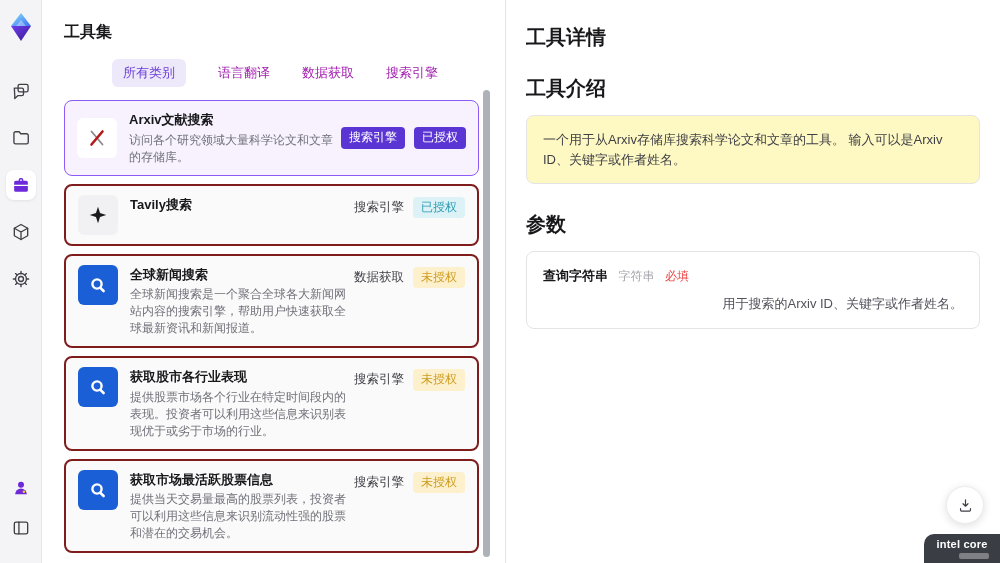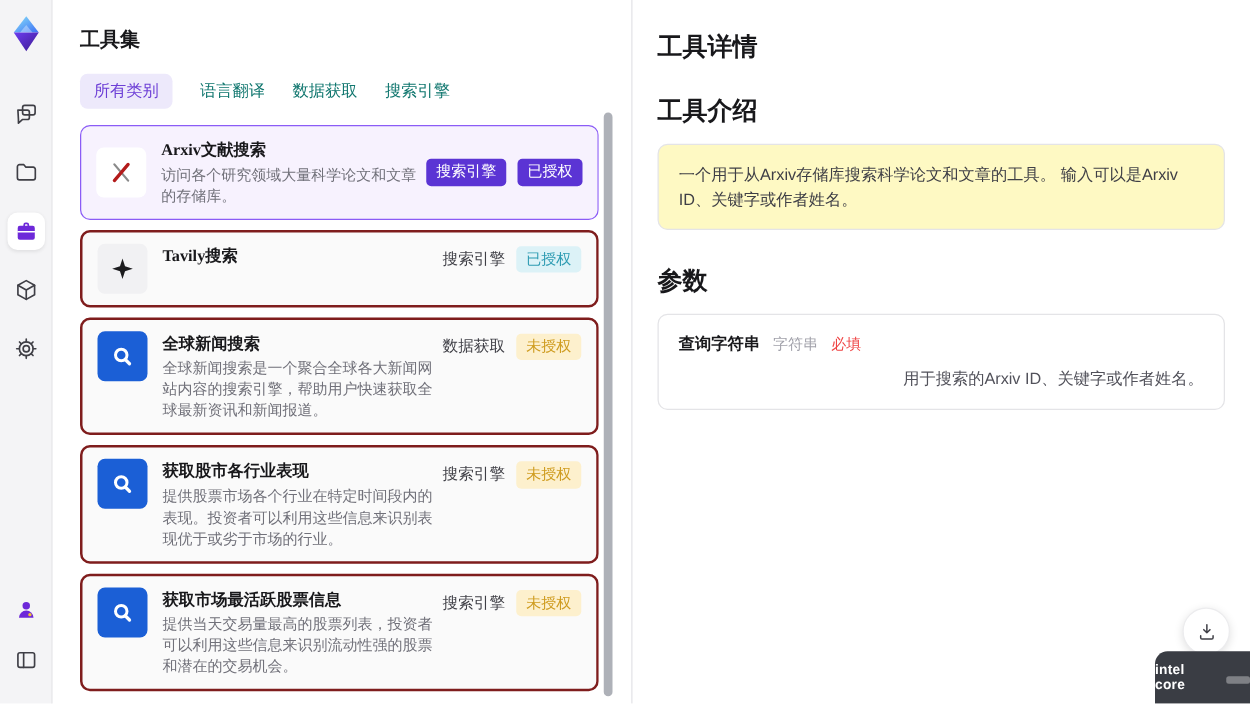--- a/index.html
+++ b/index.html
@@ -16,33 +16,33 @@
   .rail-item svg { width:20px; height:20px; stroke:#3f3f46; fill:none; stroke-width:1.6;
                    stroke-linecap:round; stroke-linejoin:round; }
   .rail-item.active { background:#fff; box-shadow:0 1px 3px rgba(0,0,0,.08); }
   .rail-item.active svg { stroke:none; }
   .rail-bottom { margin-top:auto; display:flex; flex-direction:column; align-items:center; }
   .rail-bottom .rail-item { margin-bottom:10px; }
 
   
   .list-panel { width:463px; flex-shrink:0; padding:14px 26px 0 22px; position:relative; }
   .panel-title { font-size:16px; font-weight:700; margin:8px 0 16px; }
-  .tabs { display:flex; align-items:center; gap:22px; margin-bottom:13px; }
-  .tab { font-size:13px; color:#0f766e; padding:5px 0; border-radius:6px; cursor:pointer; white-space:nowrap; }
+  .tabs { display:flex; align-items:center; gap:32px; margin-bottom:13px;margin-left:48px; }
+  .tab { font-size:13px; color:#a21caf; padding:5px 0; border-radius:6px; cursor:pointer; white-space:nowrap; }
   .tab.active { color:#6d3fd6; background:#ede9fb; padding:5px 11px; font-weight:500; }
 
   .cards { display:flex; flex-direction:column; gap:8px; overflow:hidden; height:462px; }
   .card { display:flex; align-items:flex-start; background:#fafafa; border:2px solid #7f1d1d;
           border-radius:8px; padding:9px 12px; cursor:pointer; flex-shrink:0; }
   .card.selected { background:#f7f2fe; border:1.5px solid #8b5cf6; align-items:center; }
   .tool-icon { width:40px; height:40px; border-radius:6px; flex-shrink:0; display:flex;
                align-items:center; justify-content:center; margin-right:12px; background:#fff; }
   .tool-icon.blue { background:#1b5fd6; }
   .tool-icon.plain { background:#f1f1f3; }
-  .tool-main { flex:1; max-width:286px;font-family:Liberation Serif, serif; }
+  .tool-main { flex:1; max-width:286px; }
   .tool-name { font-size:13px; font-weight:700; color:#18181b; line-height:1.5; }
   .tool-desc { font-size:12px; color:#71717a; line-height:1.42; margin-top:2px; }
   .tool-meta { margin-left:auto; display:flex; align-items:center; gap:9px; padding-top:2px; white-space:nowrap; }
   .card.selected .tool-meta { padding-top:0; }
   .cat { font-size:12.5px; color:#3f3f46; }
   .badge { font-size:12px; border-radius:4px; padding:3px 8px; line-height:1.3; }
   .badge.solid { background:#5b34d4; color:#fff; }
   .badge.cyan { background:#dcf2f7; color:#2f9cb3; }
   .badge.yellow { background:#fdf0cd; color:#cf9c20; }
 
@@ -60,23 +60,23 @@
   .param-type { font-size:12px; color:#a1a1aa; margin-left:6px; }
   .param-required { font-size:12px; color:#ef4444; margin-left:6px; }
   .param-desc { font-size:13px; color:#52525b; margin-top:9px; line-height:1.5;text-align:right; }
 
   
   .download-fab { position:absolute; right:16px; bottom:39px; width:38px; height:38px; border-radius:50%;
                   background:#fff; border:1px solid #ececee; box-shadow:0 2px 8px rgba(0,0,0,.13);
                   display:flex; align-items:center; justify-content:center; cursor:pointer; }
   .download-fab svg { width:17px; height:17px; stroke:#3f3f46; fill:none; stroke-width:1.7;
                       stroke-linecap:round; stroke-linejoin:round; }
-  .intel-badge { position:absolute; right:0; bottom:0; width:76px; height:42px; background:#3a3d44;
-                 border-top-left-radius:10px; display:flex; flex-direction:row;
-                 align-items:center; }
+  .intel-badge { position:absolute; right:0; bottom:0; width:76px; height:29px; background:#3a3d44;
+                 border-top-left-radius:10px; display:flex; flex-direction:column;
+                 align-items:center; justify-content:center; }
   .intel-text { color:#fff; font-size:11px; letter-spacing:.2px; }
   .intel-text b { font-weight:700; }
   .intel-strip { width:30px; height:6px; background:rgba(255,255,255,.35); border-radius:2px;
                  margin:3px 0 0 24px; }
 </style>
 </head>
 <body>
 
 <div class="app">
 

